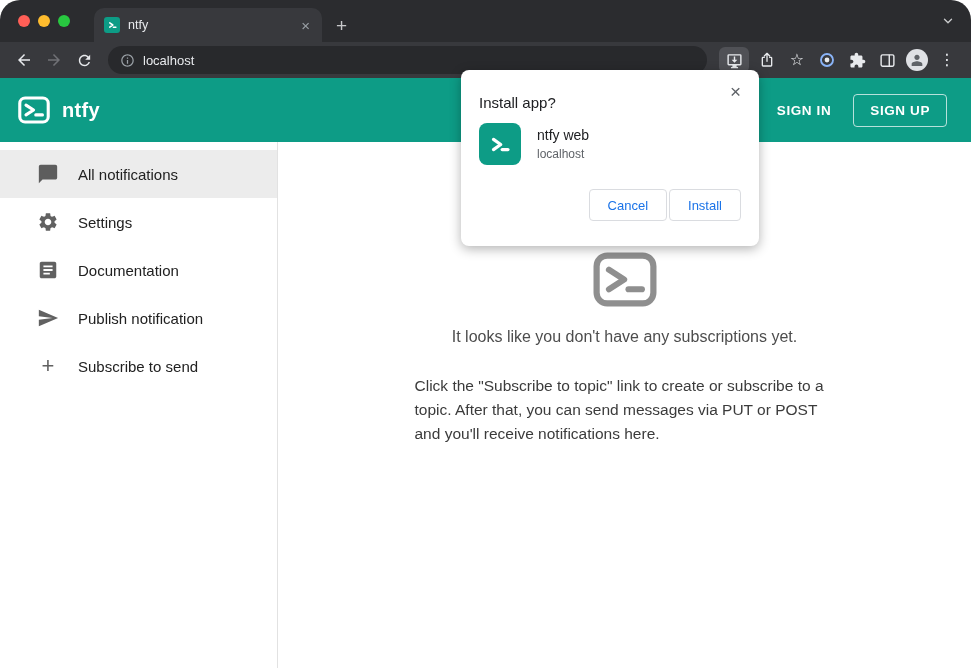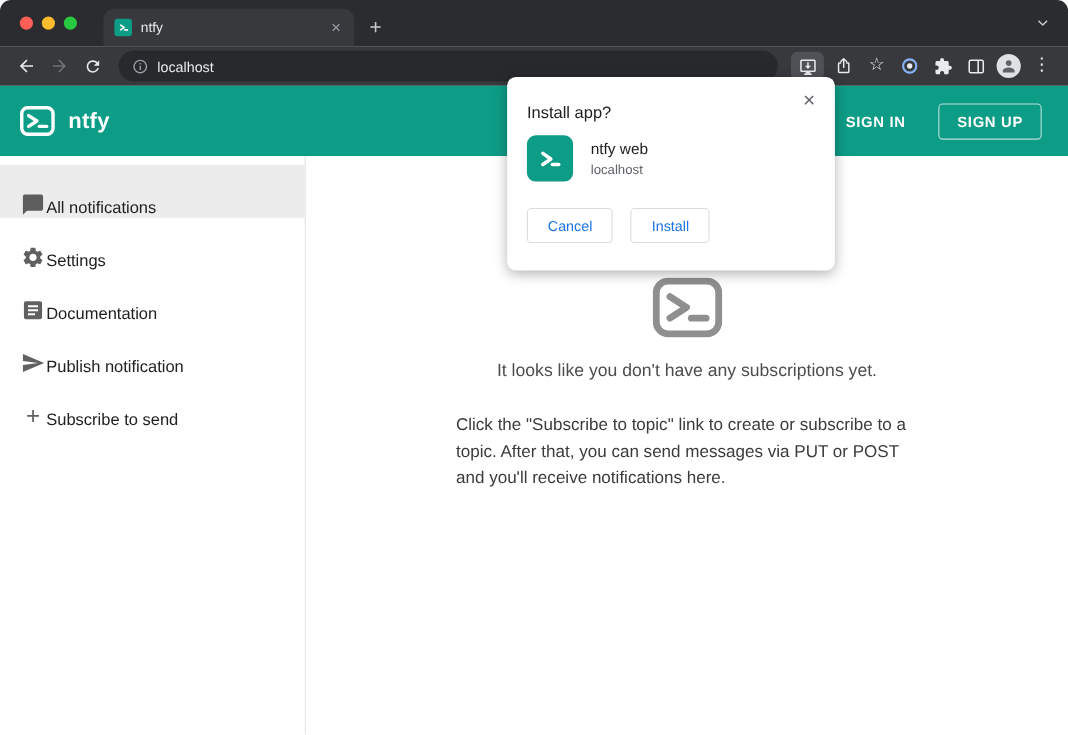--- a/index.html
+++ b/index.html
@@ -1,19 +1,19 @@
 <!DOCTYPE html>
 <html><head>
 <meta charset="utf-8">
 <style>
   html,body{margin:0;padding:0;background:#ffffff;}
   *{box-sizing:border-box;}
   .window{
     width:971px;height:668px;position:relative;overflow:hidden;
-    border-radius:10px;
+    border-radius:20px;
     font-family:"Liberation Sans","DejaVu Sans",sans-serif;
     background:#fff;
   }
   
   .tabstrip{height:42px;background:#2b2c2f;display:flex;align-items:flex-end;position:relative;}
   .traffic{display:flex;gap:8px;align-items:center;position:absolute;left:18px;top:15px;}
   .light{width:12px;height:12px;border-radius:50%;}
   .light.red{background:#ff5f57;}
   .light.yellow{background:#febc2e;}
   .light.green{background:#28c840;}
@@ -38,24 +38,24 @@
   .install-wrap{background:#505156;border-radius:6px;width:30px;height:26px;display:flex;align-items:center;justify-content:center;margin:0 2px;}
   .star-glyph{color:#e8eaed;font-size:16px;line-height:1;}
   .more-glyph{color:#e8eaed;font-size:16px;line-height:1;letter-spacing:0;}
   .avatar-circle{width:22px;height:22px;border-radius:50%;background:#dfe1e5;display:flex;align-items:center;justify-content:center;overflow:hidden;}
   
   .appbar{height:64px;background:#0d9c86;display:flex;align-items:center;padding:0 18px;color:#fff;}
   .brand-logo{display:flex;align-items:center;}
   .brand-name{font-size:20px;font-weight:bold;margin-left:12px;letter-spacing:0.3px;}
   .appbar-spacer{flex:1;}
   .signin-btn{background:transparent;border:none;color:#fff;font-weight:bold;font-size:13.5px;letter-spacing:0.6px;padding:8px 12px;font-family:inherit;}
-  .signup-btn{background:transparent;border:1px solid rgba(255,255,255,0.7);border-radius:4px;color:#fff;font-weight:bold;font-size:13.5px;letter-spacing:0.6px;padding:8px 16px;margin-left:18px;margin-right:6px;font-family:inherit;}
+  .signup-btn{background:transparent;border:1px solid rgba(255,255,255,0.7);border-radius:4px;color:#fff;font-weight:bold;font-size:13.5px;letter-spacing:0.6px;padding:8px 16px;margin-left:10px;margin-right:6px;font-family:inherit;}
   .content-row{display:flex;height:526px;}
   .sidebar{width:278px;background:#fff;border-right:1px solid #e2e2e2;padding-top:8px;}
-  .side-item{height:48px;display:flex;align-items:flex-end;padding-left:18px;cursor:default;}
+  .side-item{height:48px;display:flex;align-items:center;padding-left:36px;gap:18px;cursor:default;}
   .side-item.selected{background:#ececec;}
   .side-icon{width:24px;height:24px;display:flex;align-items:center;justify-content:center;color:#616161;flex:0 0 auto;}
   .side-label{font-size:15px;color:#212121;}
   .plus-glyph{font-size:22px;color:#616161;line-height:1;font-weight:400;}
   .main{flex:1;display:flex;flex-direction:column;align-items:center;padding-top:110px;background:#fff;}
   .empty-logo{color:#8f8f8f;}
   .empty-heading{width:460px;text-align:center;font-size:16px;color:#4d4d4d;line-height:1.45;margin-top:14px;}
   .empty-col{width:420px;}
   .empty-para{font-size:15.5px;color:#3b3b3b;line-height:1.55;margin-top:26px;}
   .empty-more{font-size:15.5px;color:#3b3b3b;line-height:1.55;margin-top:24px;}
@@ -65,21 +65,21 @@
     position:absolute;top:70px;left:461px;width:298px;height:176px;
     background:#fff;border-radius:8px;box-shadow:0 3px 12px rgba(0,0,0,0.3);
     z-index:50;padding:20px 18px 16px;
   }
   .dialog-title{font-size:15px;font-weight:500;color:#202124;margin-top:4px;}
   .dialog-close{position:absolute;right:14px;top:10px;font-size:19px;color:#5f6368;line-height:1;padding:2px 4px;cursor:default;}
   .dialog-app{display:flex;align-items:center;margin-top:12px;gap:16px;}
   .dialog-appicon{width:42px;height:42px;border-radius:8px;background:#0d9c86;display:flex;align-items:center;justify-content:center;flex:0 0 auto;}
   .dialog-appname{font-size:14px;color:#202124;}
   .dialog-origin{font-size:12px;color:#5f6368;margin-top:4px;}
-  .dialog-actions{display:flex;gap:16px;margin-top:24px;}
+  .dialog-actions{display:flex;justify-content:flex-end;gap:2px;margin-top:24px;}
   .dlg-btn{height:32px;padding:0 18px;border:1px solid #dadce0;border-radius:4px;background:#fff;color:#1a73e8;font-size:13px;font-weight:500;font-family:inherit;}
 </style>
 </head>
 <body>
 
 <div class="window">
 
   <div class="tabstrip">
     <div class="traffic">
       <span class="light red"></span>

